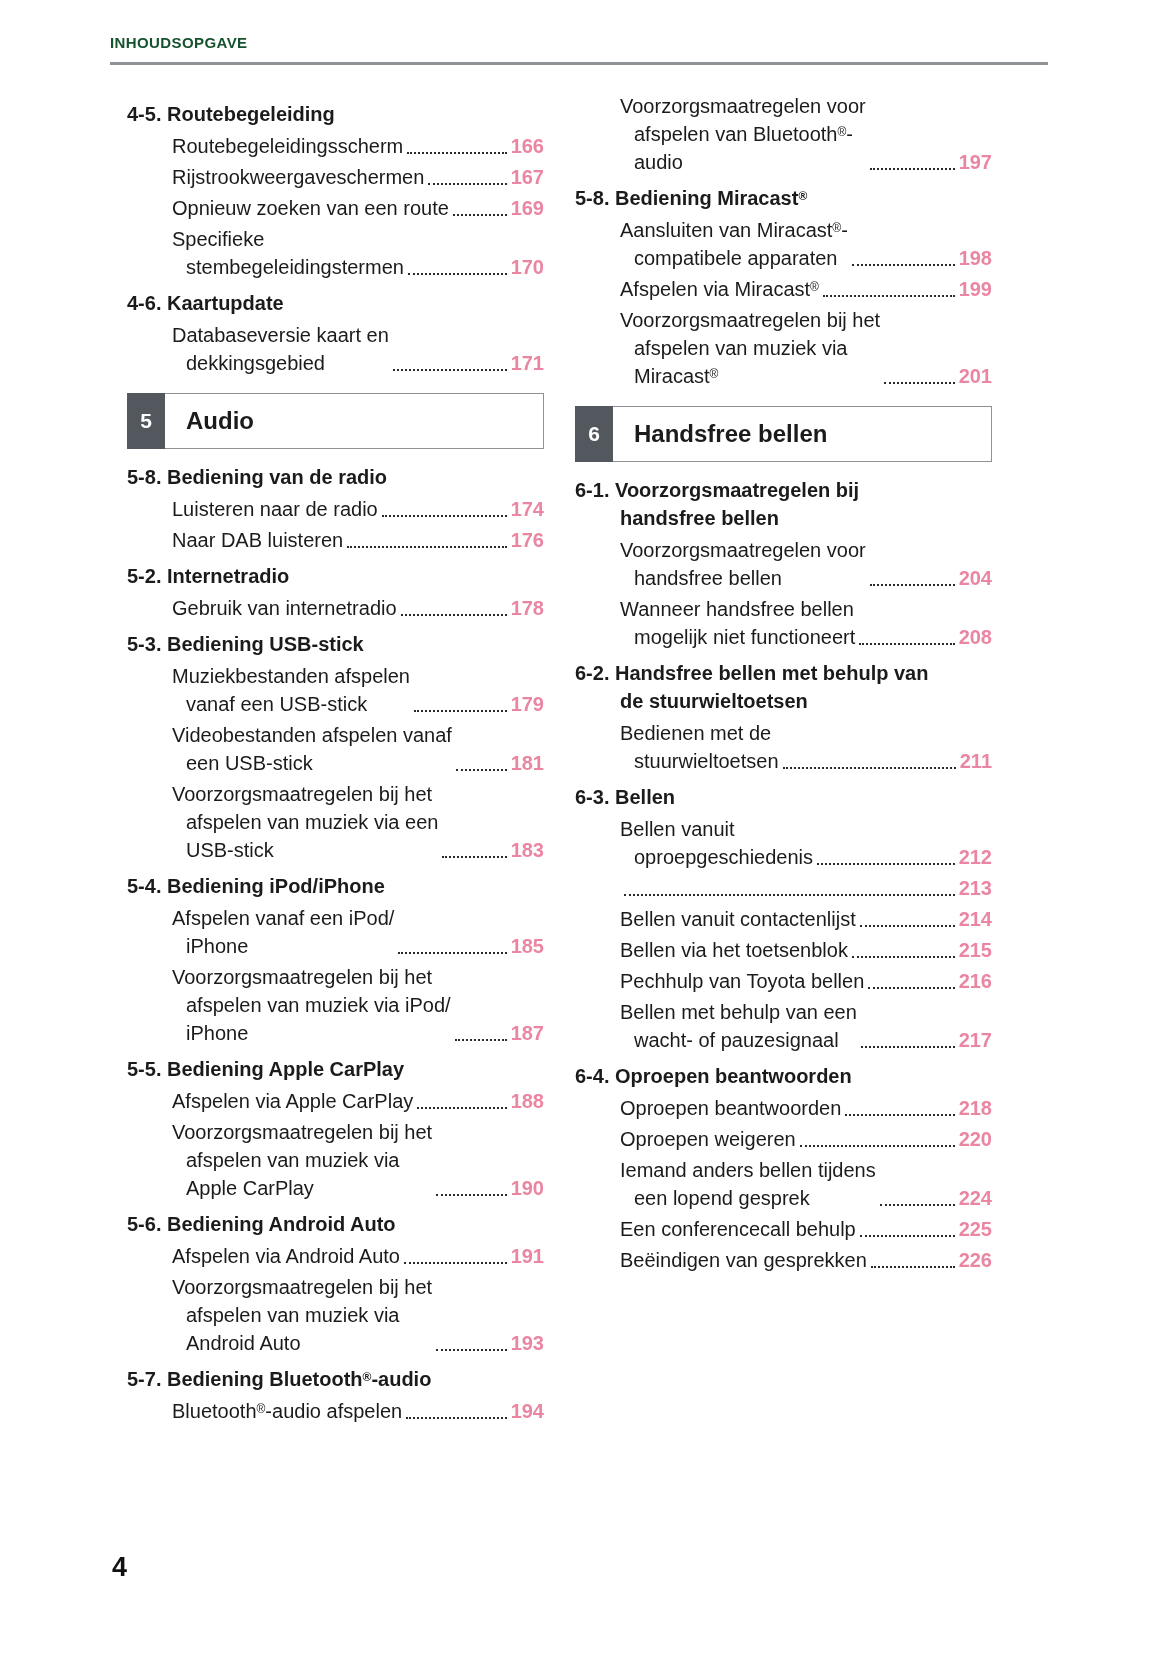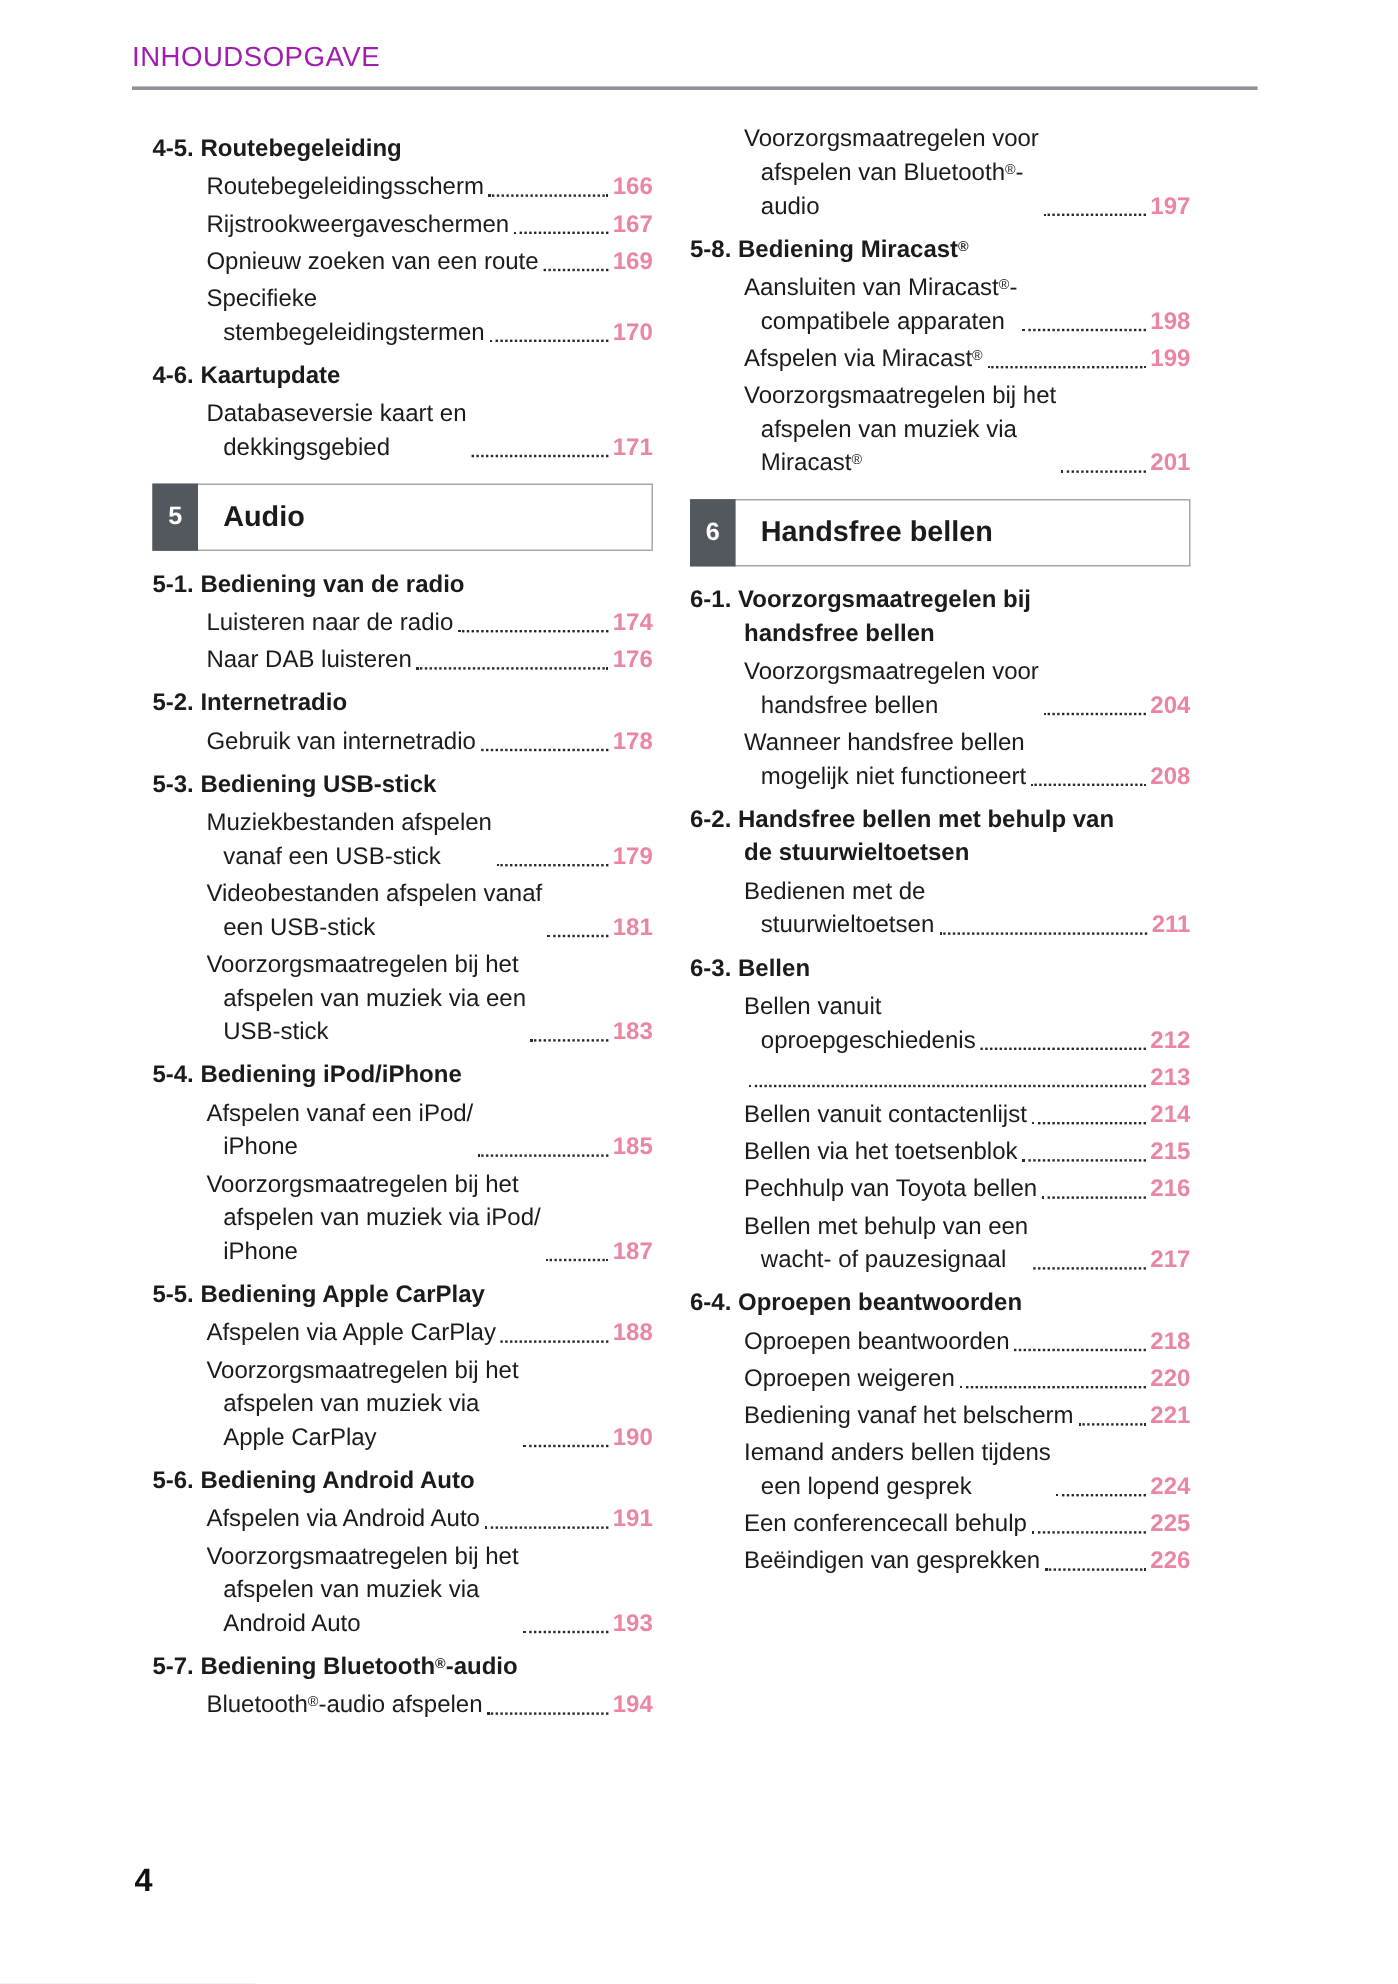--- a/index.html
+++ b/index.html
@@ -7,21 +7,21 @@
     position: relative;
     width: 1165px;
     height: 1653px;
     margin: 0 auto;
     background: #ffffff;
     font-family: "Liberation Sans", "DejaVu Sans", sans-serif;
     color: #1b1b1b;
     overflow: hidden;
   }
   .header { margin: 0 117px 0 110px; padding-top: 34px; }
-  .header-title { font-size: 23px; font-weight: normal; letter-spacing: 0.4px; color: #a21caf; }
+  .header-title { font-size: 15px; font-weight: bold; letter-spacing: 0.4px; color: #14532d; }
   .header-rule { height: 3px; background: #8f9398; margin-top: 11px; }
 
   .columns { display: flex; gap: 31px; margin: 27px 173px 0 127px; }
   .col { flex: 1 1 0; min-width: 0; }
 
   .toc-heading {
     font-weight: bold;
     font-size: 20px;
     line-height: 28px;
     margin: 8px 0 4px 0;
@@ -132,21 +132,21 @@
       <div class="toc-entry">
           <span class="label">Databaseversie kaart en
 dekkingsgebied</span>
           <span class="dots"></span>
           <span class="pg">171</span>
         </div>
       <div class="chapter">
         <div class="chapter-num">5</div>
         <div class="chapter-title">Audio</div>
       </div>
-      <div class="toc-heading">5-1. Bediening van de radio</div>
+      <div class="toc-heading">5-8. Bediening van de radio</div>
       <div class="toc-entry">
           <span class="label">Luisteren naar de radio</span>
           <span class="dots"></span>
           <span class="pg">174</span>
         </div>
       <div class="toc-entry">
           <span class="label">Naar DAB luisteren</span>
           <span class="dots"></span>
           <span class="pg">176</span>
         </div>
@@ -314,25 +314,20 @@
           <span class="label">Oproepen beantwoorden</span>
           <span class="dots"></span>
           <span class="pg">218</span>
         </div>
       <div class="toc-entry">
           <span class="label">Oproepen weigeren</span>
           <span class="dots"></span>
           <span class="pg">220</span>
         </div>
       <div class="toc-entry">
-          <span class="label">Bediening vanaf het belscherm</span>
-          <span class="dots"></span>
-          <span class="pg">221</span>
-        </div>
-      <div class="toc-entry">
           <span class="label">Iemand anders bellen tijdens
 een lopend gesprek</span>
           <span class="dots"></span>
           <span class="pg">224</span>
         </div>
       <div class="toc-entry">
           <span class="label">Een conferencecall behulp</span>
           <span class="dots"></span>
           <span class="pg">225</span>
         </div>

